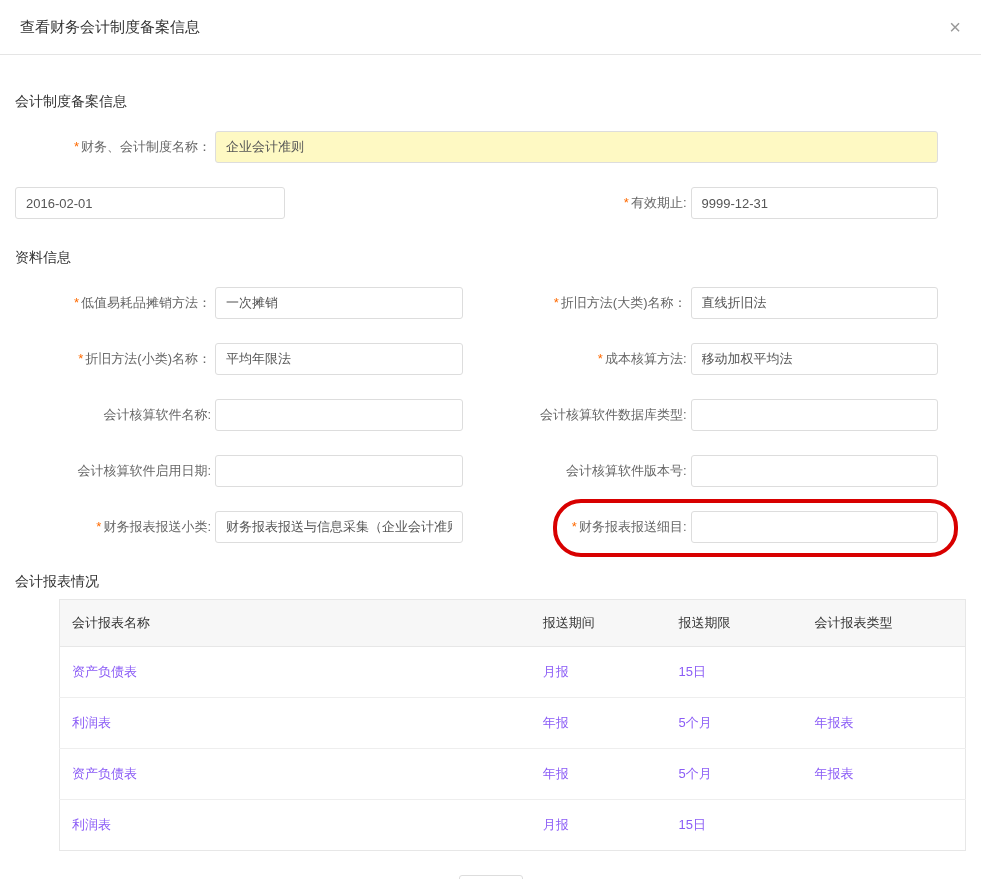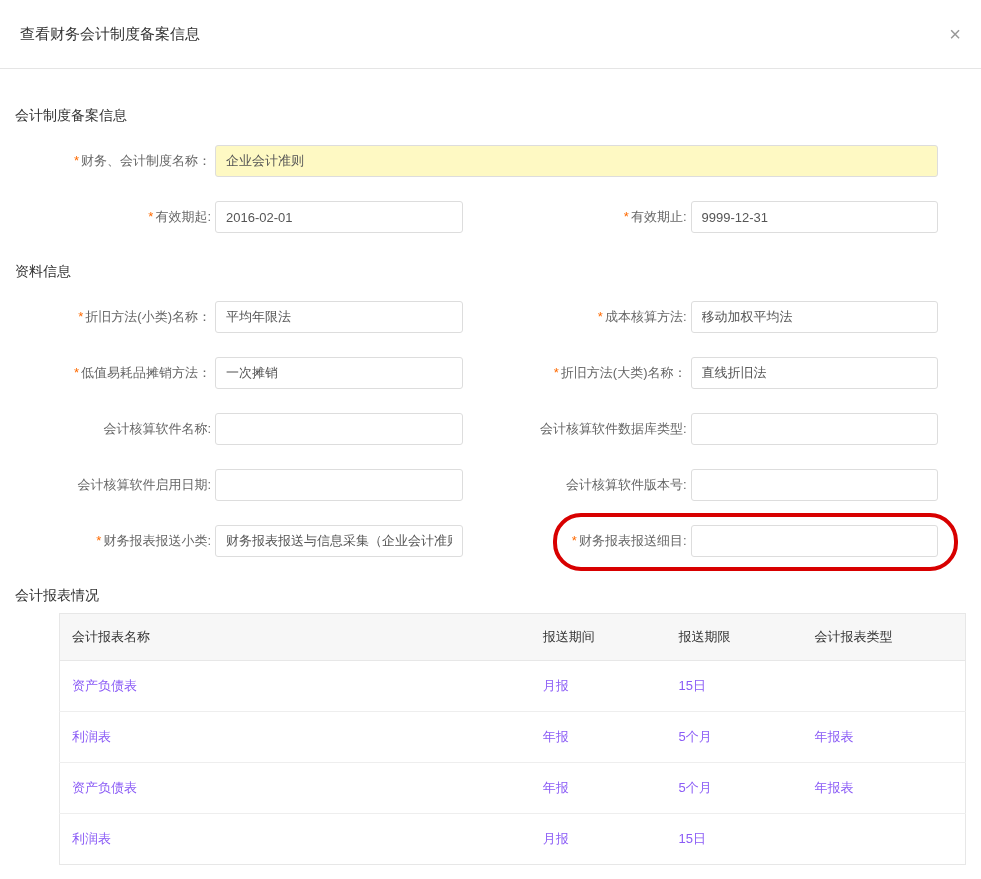--- a/index.html
+++ b/index.html
@@ -4,21 +4,21 @@
   <style>
     * { box-sizing: border-box; margin: 0; padding: 0; }
     body {
       font-family: "Microsoft YaHei", Arial, sans-serif;
       font-size: 13px;
       color: #333;
       background: #fff;
       width: 981px;
     }
     .modal-header {
-      padding: 24px 20px;
+      padding: 17px 20px;
       border-bottom: 1px solid #e5e5e5;
       display: flex;
       justify-content: space-between;
       align-items: center;
     }
     .modal-header h3 {
       font-size: 15px;
       font-weight: normal;
       color: #333;
     }
@@ -144,50 +144,49 @@
 
   <div class="form-row">
     <div class="form-group full">
       <label class="form-label"><span class="req">*</span><span>财务、会计制度名称：</span></label>
       <input class="form-input-wide" disabled="" value="企业会计准则" style="">
     </div>
   </div>
 
   <div class="form-row">
     <div class="form-group">
-      <label class="form-label"><span class="req">*</span><span>有效期起:</span></label>
       <input class="form-input" disabled="" value="2016-02-01" style="">
     </div>
     <div class="form-group">
       <label class="form-label"><span class="req">*</span><span>有效期止:</span></label>
       <input class="form-input" disabled="" value="9999-12-31" style="">
     </div>
   </div>
 
   <div class="section-title">资料信息</div>
 
   <div class="form-row">
     <div class="form-group">
+      <label class="form-label"><span class="req">*</span><span>低值易耗品摊销方法：</span></label>
+      <input class="form-input" disabled="" value="一次摊销" style="">
+    </div>
+    <div class="form-group">
+      <label class="form-label"><span class="req">*</span><span>折旧方法(大类)名称：</span></label>
+      <input class="form-input" disabled="" value="直线折旧法" style="">
+    </div>
+  </div>
+
+  <div class="form-row">
+    <div class="form-group">
       <label class="form-label"><span class="req">*</span><span>折旧方法(小类)名称：</span></label>
       <input class="form-input" disabled="" value="平均年限法" style="">
     </div>
     <div class="form-group">
       <label class="form-label"><span class="req">*</span><span>成本核算方法:</span></label>
       <input class="form-input" disabled="" value="移动加权平均法" style="">
-    </div>
-  </div>
-
-  <div class="form-row">
-    <div class="form-group">
-      <label class="form-label"><span class="req">*</span><span>低值易耗品摊销方法：</span></label>
-      <input class="form-input" disabled="" value="一次摊销" style="">
-    </div>
-    <div class="form-group">
-      <label class="form-label"><span class="req">*</span><span>折旧方法(大类)名称：</span></label>
-      <input class="form-input" disabled="" value="直线折旧法" style="">
     </div>
   </div>
 
   <div class="form-row">
     <div class="form-group">
       <label class="form-label"><span>会计核算软件名称:</span></label>
       <input class="form-input" disabled="" value="" style="">
     </div>
     <div class="form-group">
       <label class="form-label"><span>会计核算软件数据库类型:</span></label>

